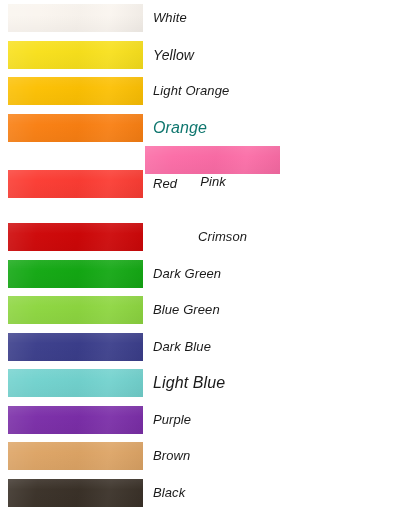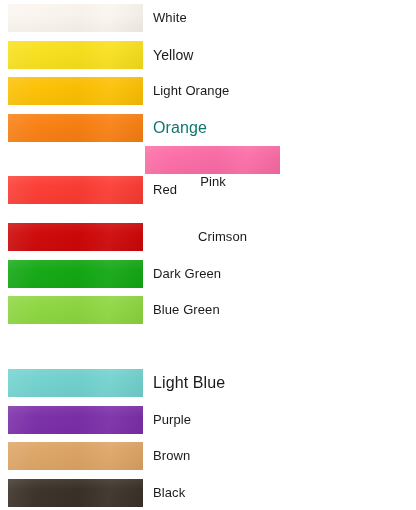--- a/index.html
+++ b/index.html
@@ -14,20 +14,21 @@
     overflow: hidden;
     font-family: "Liberation Sans", "DejaVu Sans", sans-serif;
     -webkit-font-smoothing: antialiased;
   }
 
   #swatch-legend {
     position: relative;
     width: 416px;
     height: 510px;
     background: #ffffff;
+    font-style: italic;
   }
 
   .swatch-row {
     position: absolute;
     left: 0;
     width: 416px;
     height: 36.5px;
     display: flex;
     align-items: center;
   }
@@ -81,35 +82,39 @@
       <span class="swatch-label" style="color: rgb(26, 26, 26); font-size: 13px; margin-left: 10px;">Light Orange</span>
     </div>
     <div class="swatch-row" style="top: 109.5px;">
       <div class="swatch-chip" title="#F97F12" style="background-color: rgb(249, 127, 18); width: 135px; height: 28px; margin-left: 8px;"></div>
       <span class="swatch-label" style="color: #0f766e; font-size: 16px; margin-left: 10px;">Orange</span>
     </div>
     <div class="swatch-row" style="top: 146px; flex-direction: column;">
       <div class="swatch-chip" title="#FB6CA6" style="background-color: rgb(251, 108, 166); width: 135px; height: 28px; margin-left: 8px;"></div>
       <span class="swatch-label" style="color: rgb(26, 26, 26); font-size: 13px; margin-left: 10px;">Pink</span>
     </div>
-    <div class="swatch-row" style="top: 172px;">
+    <div class="swatch-row" style="top: 166px;">
       <div class="swatch-chip" title="#FB3C33" style="background-color: rgb(251, 60, 51); width: 135px; height: 28px; margin-left: 8px;"></div>
       <span class="swatch-label" style="color: rgb(26, 26, 26); font-size: 13px; margin-left: 10px;">Red</span>
     </div>
     <div class="swatch-row" style="top: 219px; gap: 45px;">
       <div class="swatch-chip" title="#CE0708" style="background-color: rgb(206, 7, 8); width: 135px; height: 28px; margin-left: 8px;"></div>
       <span class="swatch-label" style="color: rgb(26, 26, 26); font-size: 13px; margin-left: 10px;">Crimson</span>
     </div>
     <div class="swatch-row" style="top: 255.5px;">
       <div class="swatch-chip" title="#13A813" style="background-color: rgb(19, 168, 19); width: 135px; height: 28px; margin-left: 8px;"></div>
       <span class="swatch-label" style="color: rgb(26, 26, 26); font-size: 13px; margin-left: 10px;">Dark Green</span>
     </div>
     <div class="swatch-row" style="top: 292px;">
       <div class="swatch-chip" title="#8DD640" style="background-color: rgb(141, 214, 64); width: 135px; height: 28px; margin-left: 8px;"></div>
       <span class="swatch-label" style="color: rgb(26, 26, 26); font-size: 13px; margin-left: 10px;">Blue Green</span>
+    </div>
+    <div class="swatch-row" style="top: 328.5px;">
+      <div class="swatch-chip" title="#3B3E8B" style="background-color: rgb(59, 62, 139); width: 135px; height: 28px; margin-left: 8px;"></div>
+      <span class="swatch-label" style="color: rgb(26, 26, 26); font-size: 13px; margin-left: 10px;">Dark Blue</span>
     </div>
     <div class="swatch-row" style="top: 365px;">
       <div class="swatch-chip" title="#72D2CE" style="background-color: rgb(114, 210, 206); width: 135px; height: 28px; margin-left: 8px;"></div>
       <span class="swatch-label" style="color: rgb(26, 26, 26); font-size: 16px; margin-left: 10px;">Light Blue</span>
     </div>
     <div class="swatch-row" style="top: 401.5px;">
       <div class="swatch-chip" title="#7B2EA8" style="background-color: rgb(123, 46, 168); width: 135px; height: 28px; margin-left: 8px;"></div>
       <span class="swatch-label" style="color: rgb(26, 26, 26); font-size: 13px; margin-left: 10px;">Purple</span>
     </div>
     <div class="swatch-row" style="top: 438px;">

